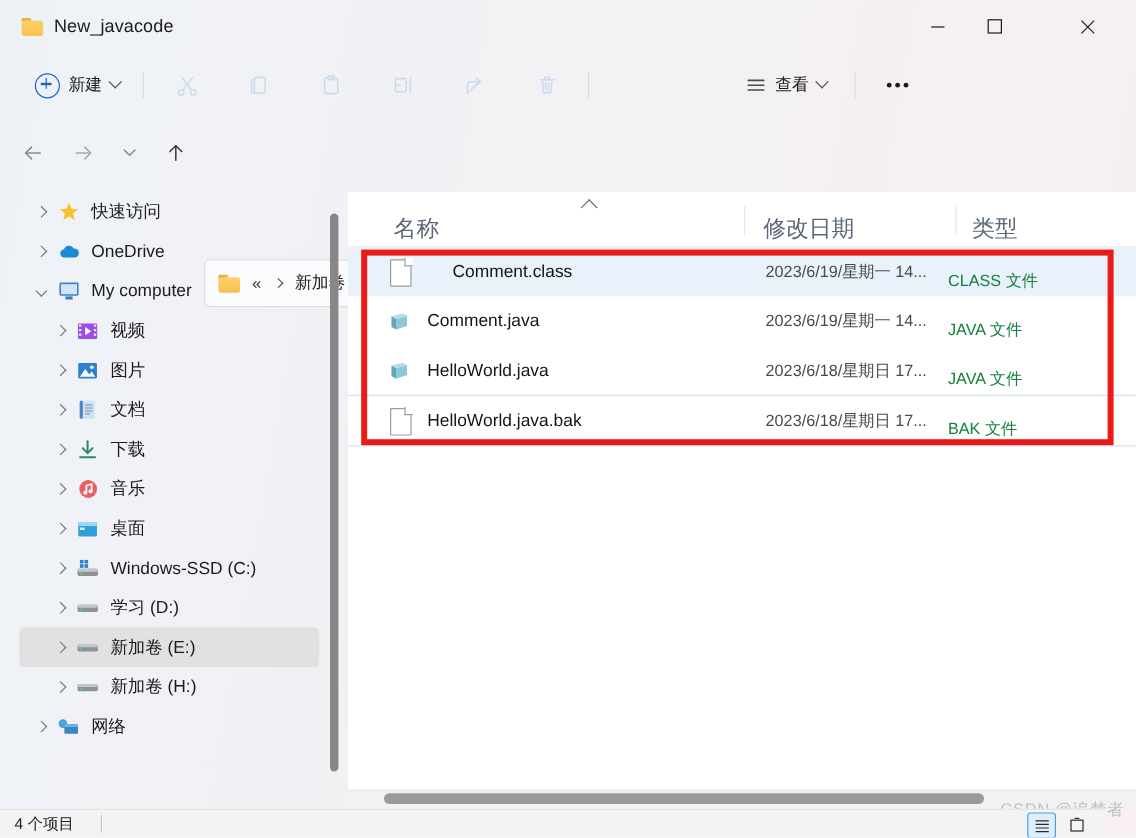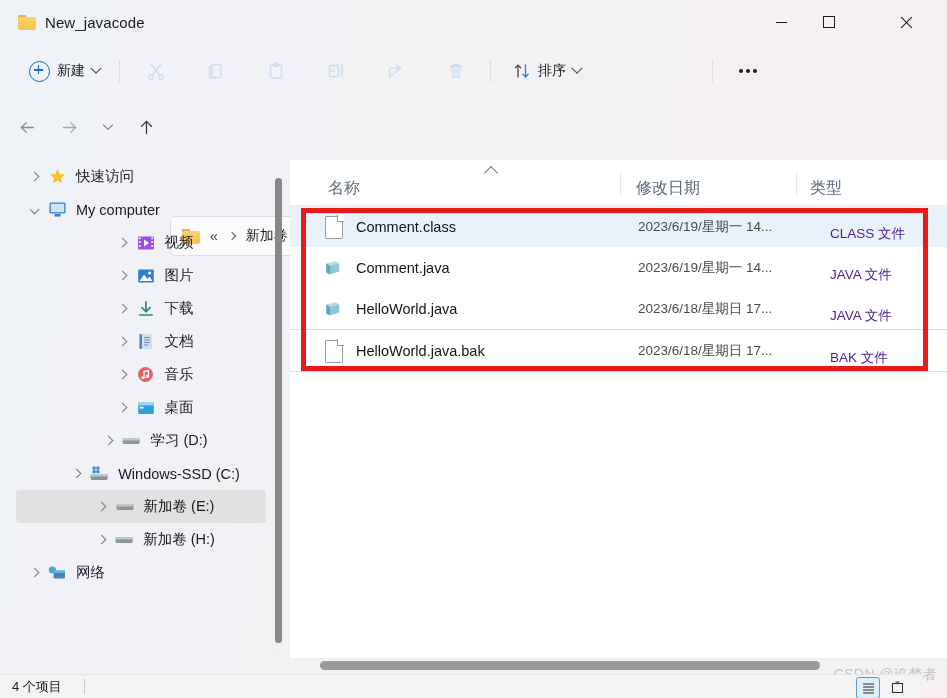--- a/index.html
+++ b/index.html
@@ -162,62 +162,62 @@
     width: 24px; display: flex; align-items: center; justify-content: center; flex: none;
   }
   .expander .arr {
     width: 6px; height: 6px; border-right: 1.3px solid #7a7a7a; border-bottom: 1.3px solid #7a7a7a;
     transform: rotate(-45deg);
   }
   .expander.open .arr { transform: rotate(45deg); }
   .nav-icon { width: 22px; height: 20px; flex: none; display:flex; align-items:center; justify-content:center; margin-right: 8px;}
   .nav-label { font-size: 14.5px; color: #1b1b1b; white-space: nowrap; }
   .lvl0 { padding-left: 6px; }
-  .lvl1 { padding-left: 22px; justify-content: center; }
+  .lvl1 { padding-left: 22px; }
 
   #side-scroll {
     position: absolute; left: 275px; top: 178px; width: 7px; height: 482px;
     background: #f0f0f0;
   }
   #side-thumb {
     position: absolute; left: 0; top: 0; width: 7px; height: 465px;
     background: #878787; border-radius: 4px;
   }
 
   
   #content {
     position: absolute; left: 290px; top: 160px; width: 657px; height: 498px;
     background: #ffffff;
   }
   #col-head {
     position: relative; height: 45px; display: flex; align-items: center;
     border-bottom: 1px solid #ededed;
   }
   .col {
-    font-size: 16px; color: #5b6878; position: absolute; top: 18px;
+    font-size: 19px; color: #5b6878; position: absolute; top: 18px;
   }
   #col-name { left: 38px; }
   #col-date { left: 346px; }
   #col-type { left: 520px; text-align: right; }
   .col-div { position: absolute; top: 12px; width: 1px; height: 24px; background: #e6e6e6; }
   #sort-caret {
     position: absolute; left: 196px; top: 8px; width: 9px; height: 9px;
     border-left: 1.3px solid #6b7888; border-top: 1.3px solid #6b7888;
     transform: rotate(45deg);
   }
 
   .frow {
     position: relative; height: 41px; display: flex; align-items: center;
   }
-  .frow.sel { background: #e9f2fb; }
+  .frow.sel { background: #e9f2fb; gap: 21px; }
   .frow.foc { background: #ffffff; border-top: 1px solid #cfe3f7; border-bottom: 1px solid #cfe3f7; }
   .fico { width: 22px; height: 24px; margin-left: 32px; margin-right: 12px; flex: none; position: relative; }
   .fname { font-size: 14.5px; color: #141414; white-space: nowrap; }
   .fdate { position: absolute; left: 348px; font-size: 13.5px; color: #4a4a4a; white-space: nowrap; }
-  .ftype { position: absolute; left: 540px; font-size: 13.5px; color: #4c1d95; white-space: nowrap; margin-top: 15px; }
+  .ftype { position: absolute; left: 500px; font-size: 13.5px; color: #15803d; white-space: nowrap; margin-top: 15px; }
 
   
   .doc-ico { position:absolute; left:3px; top:1px; width:16px; height:21px;
     background:#fff; border:1px solid #9b9b9b; border-radius:1px; }
   .doc-ico:after { content:""; position:absolute; right:-1px; top:-1px;
     border-width: 0 6px 6px 0; border-style:solid; border-color: transparent #9b9b9b transparent transparent;}
   .doc-fold { position:absolute; right:0px; top:0px; width:6px; height:6px; background:#fff;
     border-left:1px solid #9b9b9b; border-bottom:1px solid #9b9b9b;}
 
   
@@ -344,37 +344,32 @@
           <path d="M6 5.5 L6.9 16.2 H13.1 L14 5.5"></path>
           <path d="M8 5.5 V3.6 H12 V5.5"></path>
           <line x1="8.6" y1="8" x2="8.9" y2="13.8"></line>
           <line x1="11.4" y1="8" x2="11.1" y2="13.8"></line>
         </g>
       </svg>
     </div>
 
     <span class="sep" style="left:490px"></span>
 
-    <div class="lbtn" style="left:505px">
+
+    <div class="lbtn" style="left:613px">
       <svg width="18" height="18" viewBox="0 0 18 18">
-        <g fill="none" stroke-width="1.3" stroke-linecap="round" stroke-linejoin="round">
-          <g stroke="#4a4a4a">
-              <path d="M5 15 V3.2"></path>
-              <path d="M2.4 5.8 L5 3.1 L7.6 5.8"></path>
-            </g>
-          <g stroke="#2a7fd4">
-              <path d="M12.5 3 V14.8"></path>
-              <path d="M9.9 12.2 L12.5 14.9 L15.1 12.2"></path>
-            </g>
-        </g>
-      </svg>
-      <span class="lb-text">排序</span>
+        <g stroke="#4a4a4a" stroke-width="1.3" stroke-linecap="round">
+          <line x1="2.5" y1="5" x2="15.5" y2="5"></line>
+          <line x1="2.5" y1="9" x2="15.5" y2="9"></line>
+          <line x1="2.5" y1="13" x2="15.5" y2="13"></line>
+        </g>
+      </svg>
+      <span class="lb-text">查看</span>
       <span class="chev-sm"></span>
     </div>
-
 
     <span class="sep" style="left:712px"></span>
 
     <div id="btn-more">
       <i></i>
       <i></i>
       <i></i>
     </div>
   </div>
 
@@ -456,20 +451,31 @@
           <span class="arr"></span>
         </span>
       <span class="nav-icon">
         <svg width="17" height="17" viewBox="0 0 17 17">
             <path d="M8.5 1 L10.6 6 L16 6.4 L11.9 10 L13.2 15.3 L8.5 12.4 L3.8 15.3 L5.1 10 L1 6.4 L6.4 6 Z" fill="#f6c32d"></path>
           </svg>
       </span>
       <span class="nav-label">快速访问</span>
     </div>
 
+    <div class="nav-item lvl0">
+      <span class="expander">
+          <span class="arr"></span>
+        </span>
+      <span class="nav-icon">
+        <svg width="19" height="15" viewBox="0 0 19 15">
+            <path d="M5 12.5 A3.4 3.4 0 0 1 5.3 5.8 A4.6 4.6 0 0 1 13.6 5.2 A3.6 3.6 0 0 1 14.6 12.5 Z" fill="#1b8bd8"></path>
+          </svg>
+      </span>
+      <span class="nav-label">OneDrive</span>
+    </div>
 
     <div class="nav-item lvl0">
       <span class="expander open">
           <span class="arr"></span>
         </span>
       <span class="nav-icon">
         <svg width="19" height="17" viewBox="0 0 19 17">
           <rect x="1.5" y="1.5" width="16" height="11" rx="1.2" fill="#3d7fc1"></rect>
           <rect x="2.8" y="2.8" width="13.4" height="8.4" fill="#cfe4f5"></rect>
           <rect x="6.5" y="13" width="6" height="2.6" fill="#3d7fc1"></rect>
@@ -511,55 +517,55 @@
         </svg>
       </span>
       <span class="nav-label">图片</span>
     </div>
 
     <div class="nav-item lvl1">
       <span class="expander">
           <span class="arr"></span>
         </span>
       <span class="nav-icon">
-        <svg width="18" height="17" viewBox="0 0 18 17">
-          <g fill="none" stroke="#2b8a6e" stroke-width="1.7" stroke-linecap="round" stroke-linejoin="round">
-            <line x1="9" y1="1.8" x2="9" y2="11.4"></line>
-              <path d="M5 7.6 L9 11.6 L13 7.6"></path>
-              <line x1="2.8" y1="15" x2="15.2" y2="15"></line>
-          </g>
-        </svg>
-      </span>
-      <span class="nav-label">下载</span>
-    </div>
-
-    <div class="nav-item lvl1">
-      <span class="expander">
-          <span class="arr"></span>
-        </span>
-      <span class="nav-icon">
         <svg width="16" height="17" viewBox="0 0 16 17">
           <rect x="2.6" y="1" width="11.4" height="15" rx="1" fill="#cfe0f0"></rect>
           <rect x="1.4" y="1" width="2.6" height="15" rx="1" fill="#4d87c3"></rect>
           <g stroke="#6e90b5" stroke-width="1">
               <line x1="6" y1="4.5" x2="12" y2="4.5"></line>
               <line x1="6" y1="7" x2="12" y2="7"></line>
               <line x1="6" y1="9.5" x2="12" y2="9.5"></line>
               <line x1="6" y1="12" x2="10" y2="12"></line>
             </g>
         </svg>
       </span>
       <span class="nav-label">文档</span>
     </div>
 
     <div class="nav-item lvl1">
       <span class="expander">
           <span class="arr"></span>
         </span>
       <span class="nav-icon">
+        <svg width="18" height="17" viewBox="0 0 18 17">
+          <g fill="none" stroke="#2b8a6e" stroke-width="1.7" stroke-linecap="round" stroke-linejoin="round">
+            <line x1="9" y1="1.8" x2="9" y2="11.4"></line>
+              <path d="M5 7.6 L9 11.6 L13 7.6"></path>
+              <line x1="2.8" y1="15" x2="15.2" y2="15"></line>
+          </g>
+        </svg>
+      </span>
+      <span class="nav-label">下载</span>
+    </div>
+
+    <div class="nav-item lvl1">
+      <span class="expander">
+          <span class="arr"></span>
+        </span>
+      <span class="nav-icon">
         <svg width="17" height="17" viewBox="0 0 17 17">
           <circle cx="8.5" cy="8.5" r="7.4" fill="#e8605f"></circle>
           <path d="M7 11.8 V5.6 L11.4 4.4 V10.5" fill="none" stroke="#ffffff" stroke-width="1.4"></path>
           <circle cx="6.1" cy="11.6" r="1.7" fill="#ffffff"></circle>
             <circle cx="10.5" cy="10.4" r="1.7" fill="#ffffff"></circle>
         </svg>
       </span>
       <span class="nav-label">音乐</span>
     </div>
 
@@ -568,54 +574,54 @@
           <span class="arr"></span>
         </span>
       <span class="nav-icon">
         <svg width="18" height="16" viewBox="0 0 18 16">
           <rect x="1.2" y="2" width="15.6" height="12" rx="1.2" fill="#2f9fd9"></rect>
           <rect x="1.2" y="2" width="15.6" height="3.4" fill="#9fd6f2"></rect>
           <rect x="2.6" y="6.6" width="4" height="2" fill="#d8eefa"></rect>
         </svg>
       </span>
       <span class="nav-label">桌面</span>
-    </div>
-
-    <div class="nav-item lvl1">
-      <span class="expander">
-          <span class="arr"></span>
-        </span>
-      <span class="nav-icon">
-        <svg width="20" height="14" viewBox="0 0 20 14">
-          <rect x="1.6" y="4" width="17" height="6" rx="1.4" fill="#8d9299"></rect>
-          <rect x="1.6" y="4" width="17" height="2.4" rx="1.2" fill="#c3c7cc"></rect>
-          <circle cx="4.6" cy="8" r="1" fill="#4fd27f"></circle>
-        </svg>
-      </span>
-      <span class="nav-label">学习 (D:)</span>
     </div>
 
     <div class="nav-item lvl1">
       <span class="expander">
           <span class="arr"></span>
         </span>
       <span class="nav-icon">
         <svg width="20" height="16" viewBox="0 0 20 16">
           <g fill="#2f7fd0">
               <rect x="3.6" y="0.6" width="3" height="3"></rect>
               <rect x="7.4" y="0.6" width="3" height="3"></rect>
               <rect x="3.6" y="4.2" width="3" height="3"></rect>
               <rect x="7.4" y="4.2" width="3" height="3"></rect>
             </g>
           <rect x="1.6" y="8" width="17" height="6" rx="1.4" fill="#8d9299"></rect>
           <rect x="1.6" y="8" width="17" height="2.4" rx="1.2" fill="#c3c7cc"></rect>
           <circle cx="4.6" cy="12" r="1" fill="#4fd27f"></circle>
         </svg>
       </span>
       <span class="nav-label">Windows-SSD (C:)</span>
+    </div>
+
+    <div class="nav-item lvl1">
+      <span class="expander">
+          <span class="arr"></span>
+        </span>
+      <span class="nav-icon">
+        <svg width="20" height="14" viewBox="0 0 20 14">
+          <rect x="1.6" y="4" width="17" height="6" rx="1.4" fill="#8d9299"></rect>
+          <rect x="1.6" y="4" width="17" height="2.4" rx="1.2" fill="#c3c7cc"></rect>
+          <circle cx="4.6" cy="8" r="1" fill="#4fd27f"></circle>
+        </svg>
+      </span>
+      <span class="nav-label">学习 (D:)</span>
     </div>
 
     <div class="nav-item lvl1 sel">
       <span class="expander">
           <span class="arr"></span>
         </span>
       <span class="nav-icon">
         <svg width="20" height="14" viewBox="0 0 20 14">
           <rect x="1.6" y="4" width="17" height="6" rx="1.4" fill="#8d9299"></rect>
           <rect x="1.6" y="4" width="17" height="2.4" rx="1.2" fill="#c3c7cc"></rect>

